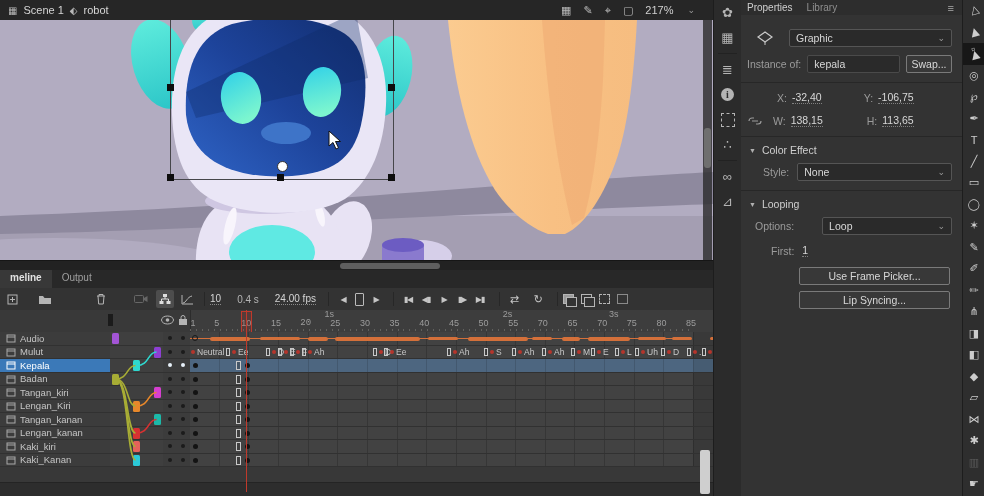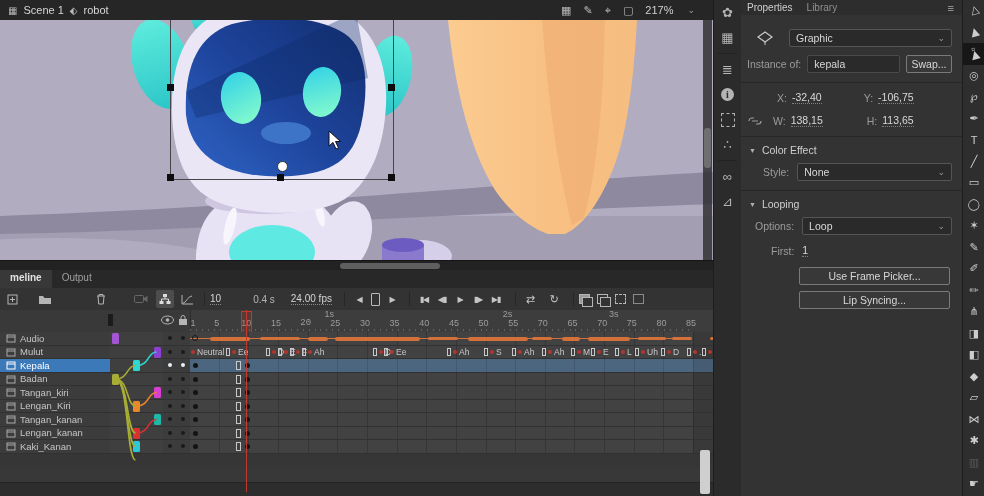--- a/index.html
+++ b/index.html
@@ -248,21 +248,21 @@
           </svg>
         </span>
       <span class="tbtn" style="margin-left:4px;">
         <svg width="13" height="11">
             <path d="M1,1 v9 h11" fill="none" stroke="#b5b5b5"></path>
             <path d="M2,9 C5,9 6,3 11,2" fill="none" stroke="#b5b5b5"></path>
           </svg>
         </span>
       <span class="tsep" style="margin-left:8px;"></span>
       <span class="hot">10</span>
-      <span style="margin-left:32px;color:#b5b5b5;">0.4 s</span>
+      <span style="margin-left:16px;color:#b5b5b5;">0.4 s</span>
       <span class="hot" style="margin-left:16px;">24.00 fps</span>
       <span class="tsep" style="margin-left:12px;"></span>
       <span class="play-glyph tbtn">◀</span>
       <span class="framebox"></span>
       <span class="play-glyph tbtn">▶</span>
       <span class="tsep" style="margin-left:8px;"></span>
       <span class="play-glyph tbtn">▮◀</span>
       <span class="play-glyph tbtn">◀▮</span>
       <span class="play-glyph tbtn">▶</span>
       <span class="play-glyph tbtn">▮▶</span>
@@ -587,20 +587,41 @@
             <div class="kf-hollow" style="left: 46px;"></div>
             <div class="kf" style="left: 55px;"></div>
           </div>
         </div>
         <div class="lrow">
           <div class="lname">
             <svg width="10" height="10">
               <rect x="1" y="2" width="8" height="7" fill="none" stroke="#a8a8a8"></rect>
               <path d="M1,4 h8" stroke="#a8a8a8"></path>
             </svg>
+            <span>Kaki_kiri</span>
+          </div>
+          <div class="lparent">
+            <div class="swatch" style="left: 23px; background: rgb(230, 98, 90);"></div>
+          </div>
+          <div class="leyelock">
+            <div class="dot"></div>
+            <div class="dot"></div>
+          </div>
+          <div class="lframes grid">
+            <div class="kf" style="left: 3px;"></div>
+            <div class="kf-hollow" style="left: 46px;"></div>
+            <div class="kf" style="left: 55px;"></div>
+          </div>
+        </div>
+        <div class="lrow">
+          <div class="lname">
+            <svg width="10" height="10">
+              <rect x="1" y="2" width="8" height="7" fill="none" stroke="#a8a8a8"></rect>
+              <path d="M1,4 h8" stroke="#a8a8a8"></path>
+            </svg>
             <span>Kaki_Kanan</span>
           </div>
           <div class="lparent">
             <div class="swatch" style="left: 23px; background: rgb(43, 201, 216);"></div>
           </div>
           <div class="leyelock">
             <div class="dot"></div>
             <div class="dot"></div>
           </div>
           <div class="lframes grid">
@@ -693,21 +714,21 @@
         <span class="chev">⌄</span>
       </span>
     </div>
     <div class="pdiv" style="margin-top:9px;"></div>
     <div class="sect" style="margin:7px 0 0 8px;">
       <span class="tri">▼</span>
       <span>Looping</span>
     </div>
     <div class="prow" style="margin:7px 10px 0 14px;gap:8px;">
       <span class="plabel">Options:</span>
-      <span class="dropdown" style="flex:1;">
+      <span class="dropdown" style="flex:1;margin-left:20px;">
         <span>Loop</span>
         <span class="chev">⌄</span>
       </span>
     </div>
     <div class="prow" style="margin:9px 0 0 30px;gap:8px;">
       <span class="plabel">First:</span>
       <span class="pval">1</span>
     </div>
     <div class="prow" style="margin:10px 12px 0 58px;">
       <span class="pbtn" style="flex:1;">Use Frame Picker...</span>

